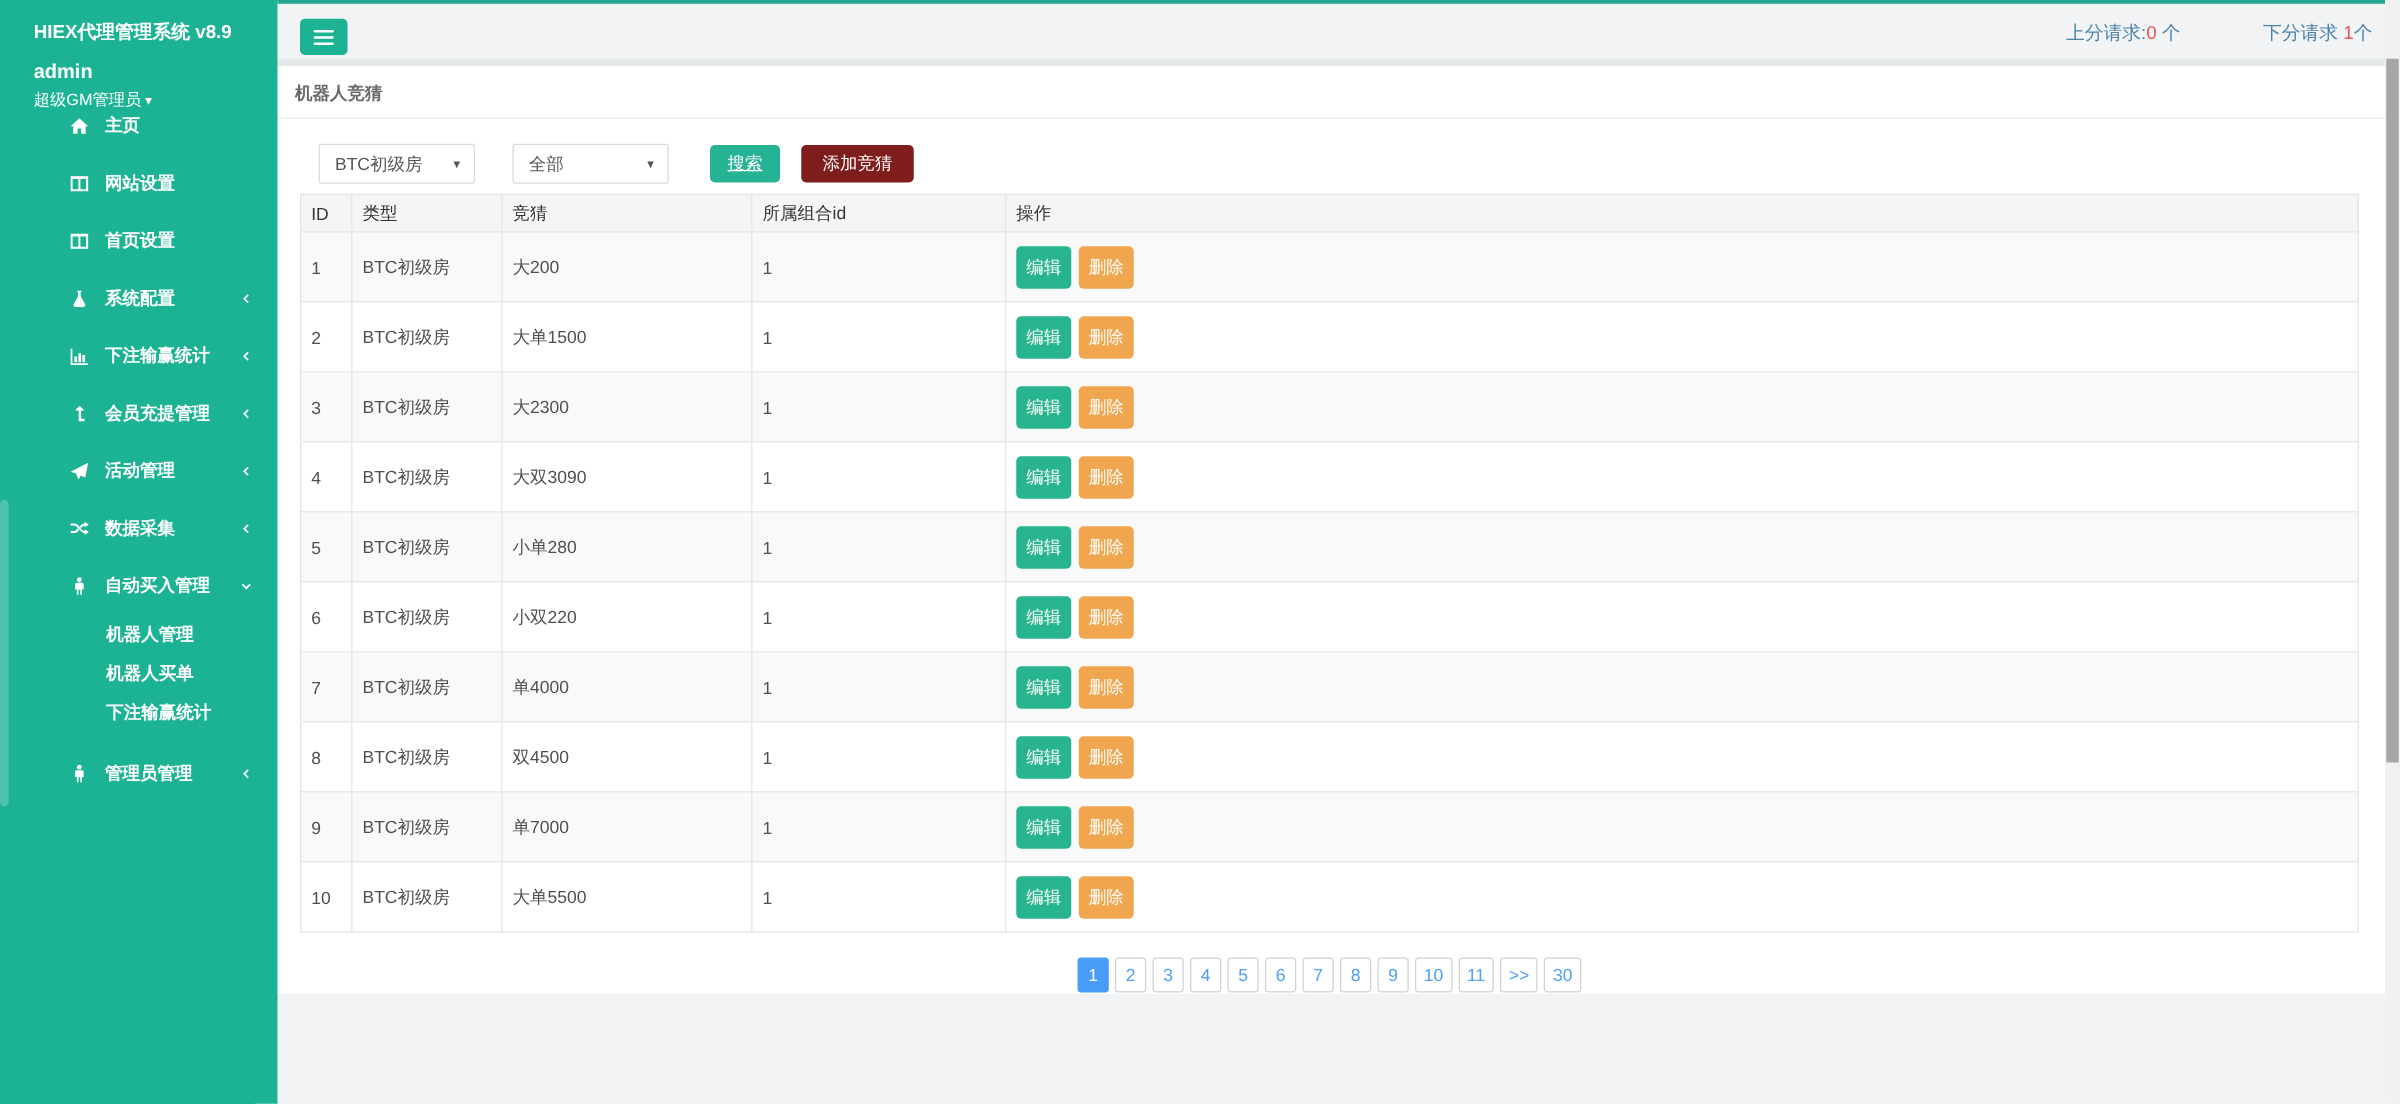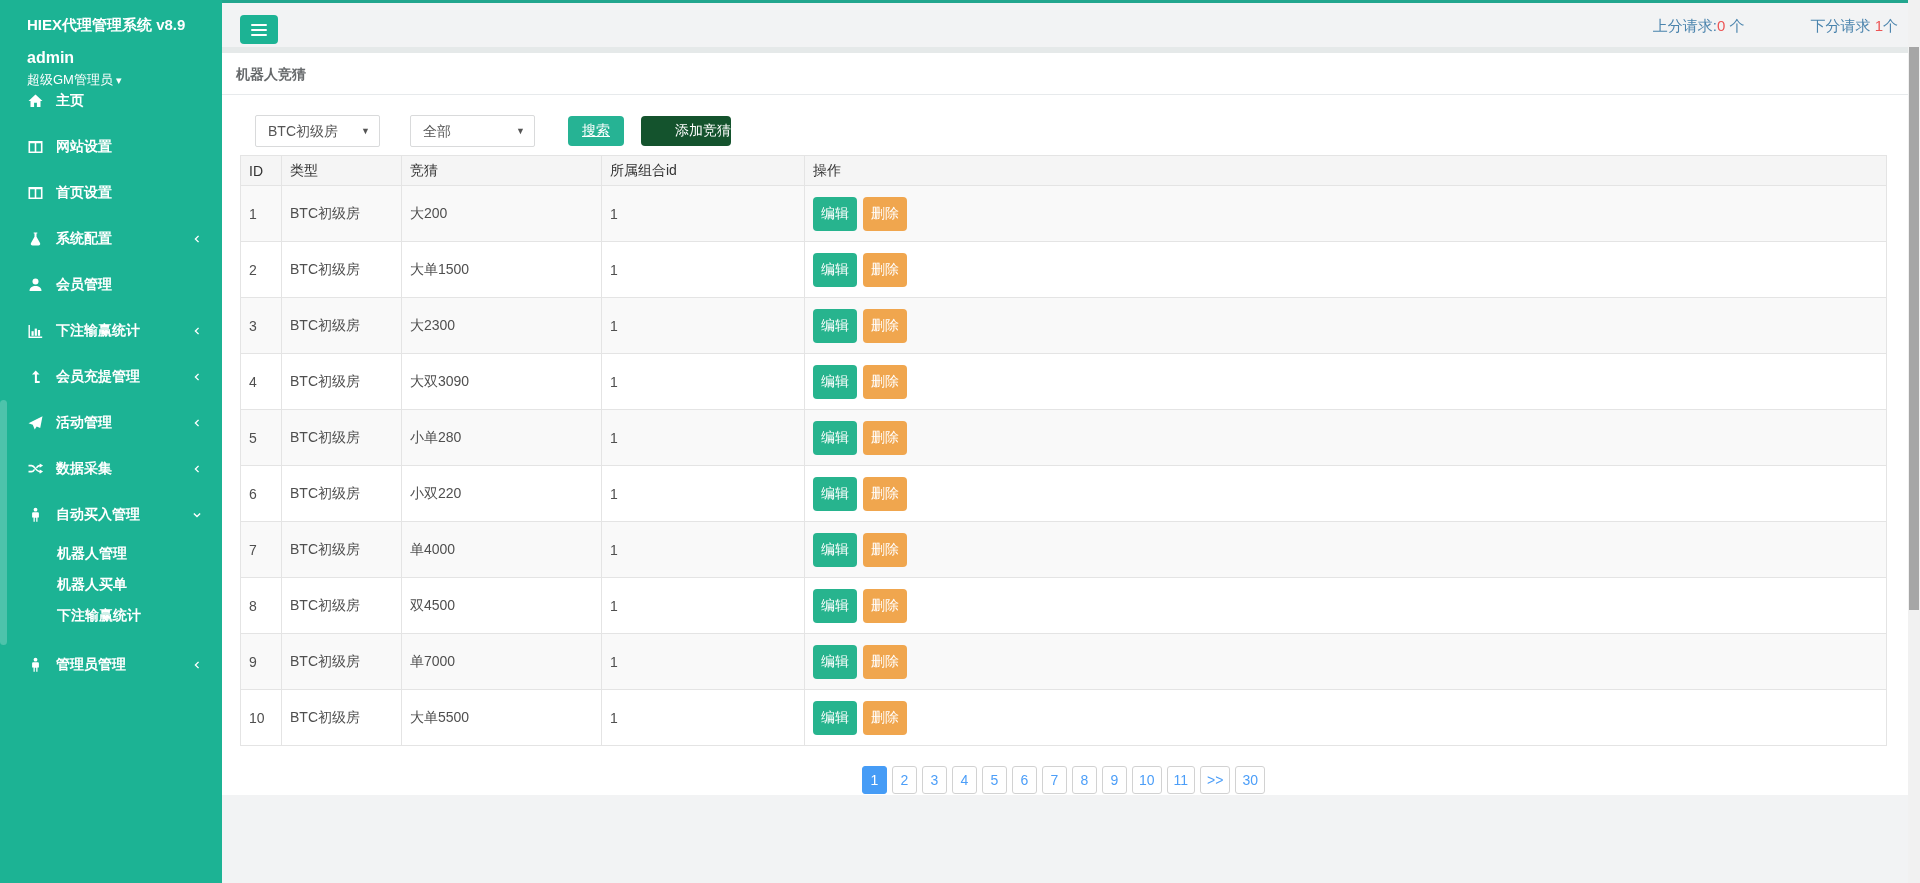--- a/index.html
+++ b/index.html
@@ -14,21 +14,21 @@
   
   .sidebar {
     position:absolute; left:0; top:0; width:222px; height:883px;
     background:#1cb394; color:#fff; z-index:5;
   }
   .sidebar-header { padding:16px 0 0 27px; }
   .app-title { font-size:15px; font-weight:bold; letter-spacing:0; }
   .user-name { font-size:16px; margin-top:14px; font-weight:bold; }
   .user-role { font-size:13px; margin-top:4px; cursor:pointer; }
   .user-role .caret { font-size:11px; margin-left:3px; }
-  .menu { list-style:none; position:absolute; top:78px; left:0; right:0; }
+  .menu { list-style:none; position:absolute; top:78px; left:0; right:0;padding-left:28px; }
   .menu-item {
     position:relative; height:46px; display:flex; align-items:center;
     padding-left:27px; font-size:14px; font-weight:bold; cursor:pointer;
   }
   .menu-item .ic { width:17px; height:16px; margin-right:12px; flex:0 0 17px; }
   .menu-item .chev { position:absolute; right:20px; top:50%; transform:translateY(-50%); width:10px; height:10px; }
   .submenu { list-style:none; }
   .submenu-item {
     height:31px; display:flex; align-items:center; padding-left:57px;
     font-size:14px; font-weight:bold; cursor:pointer;
@@ -71,21 +71,21 @@
     border:1px solid #d9dadb; background:#fff; border-radius:2px;
     font-size:14px; color:#555; line-height:30px; padding-left:12px; cursor:pointer;
   }
   .select .arrow {
     position:absolute; right:9px; top:0; line-height:31px; font-size:9px; color:#555;
   }
   .select + .select { margin-left:30px; }
   .btn { border:none; border-radius:4px; color:#fff; font-size:14px; cursor:pointer;
          font-family:inherit; }
   .btn-search { width:56px; height:30px; background:#26b394; margin-left:33px;text-decoration:underline; }
-  .btn-add { width:90px; height:30px; background:#14532d; margin-left:17px;text-align:right; }
+  .btn-add { width:90px; height:30px; background:#7f1d1d; margin-left:17px; }
   
   table.grid { border-collapse:collapse; width:1647px; margin-top:8px; font-size:14px; }
   table.grid th, table.grid td {
     border:1px solid #e4e4e4; padding:0 8px; color:#4f4f4f; text-align:left;
   }
   table.grid th { height:30px; background:#f5f5f5; font-weight:normal; color:#333; }
   table.grid td { height:56px; }
   table.grid tr:nth-child(odd) td { background:#f9f9f9; }
   table.grid tr:nth-child(even) td { background:#ffffff; }
   td.center { text-align:center; }
@@ -138,27 +138,20 @@
       <span>首页设置</span>
     </li>
     <li class="menu-item">
       <svg class="ic" viewBox="0 0 16 16">
           <path fill="#fff" d="M6.2 1.5 h3.6 v1 h-0.8 v3.3 l3.5 6.3 c0.7 1.3 -0.2 2.4 -1.6 2.4 H5.1 c-1.4 0 -2.3 -1.1 -1.6 -2.4 L7 5.8 V2.5 h-0.8 Z"></path>
         </svg>
       <span>系统配置</span>
       <svg class="chev" viewBox="0 0 16 16">
           <path fill="none" stroke="#fff" stroke-width="2.2" d="M10.5 3 5.5 8 l5 5"></path>
         </svg>
-    </li>
-    <li class="menu-item">
-      <svg class="ic" viewBox="0 0 16 16">
-          <circle fill="#fff" cx="8" cy="4.6" r="3"></circle>
-          <path fill="#fff" d="M2 14 c0-3.4 2.7-5 6-5 s6 1.6 6 5 Z"></path>
-        </svg>
-      <span>会员管理</span>
     </li>
     <li class="menu-item">
       <svg class="ic" viewBox="0 0 16 16">
           <path fill="none" stroke="#fff" stroke-width="1.4" d="M1.7 2 v12.3 h13"></path>
           <rect fill="#fff" x="4" y="8.2" width="2.2" height="4.6"></rect>
           <rect fill="#fff" x="7.2" y="5.6" width="2.2" height="7.2"></rect>
           <rect fill="#fff" x="10.4" y="7" width="2.2" height="5.8"></rect>
         </svg>
       <span>下注输赢统计</span>
       <svg class="chev" viewBox="0 0 16 16">

